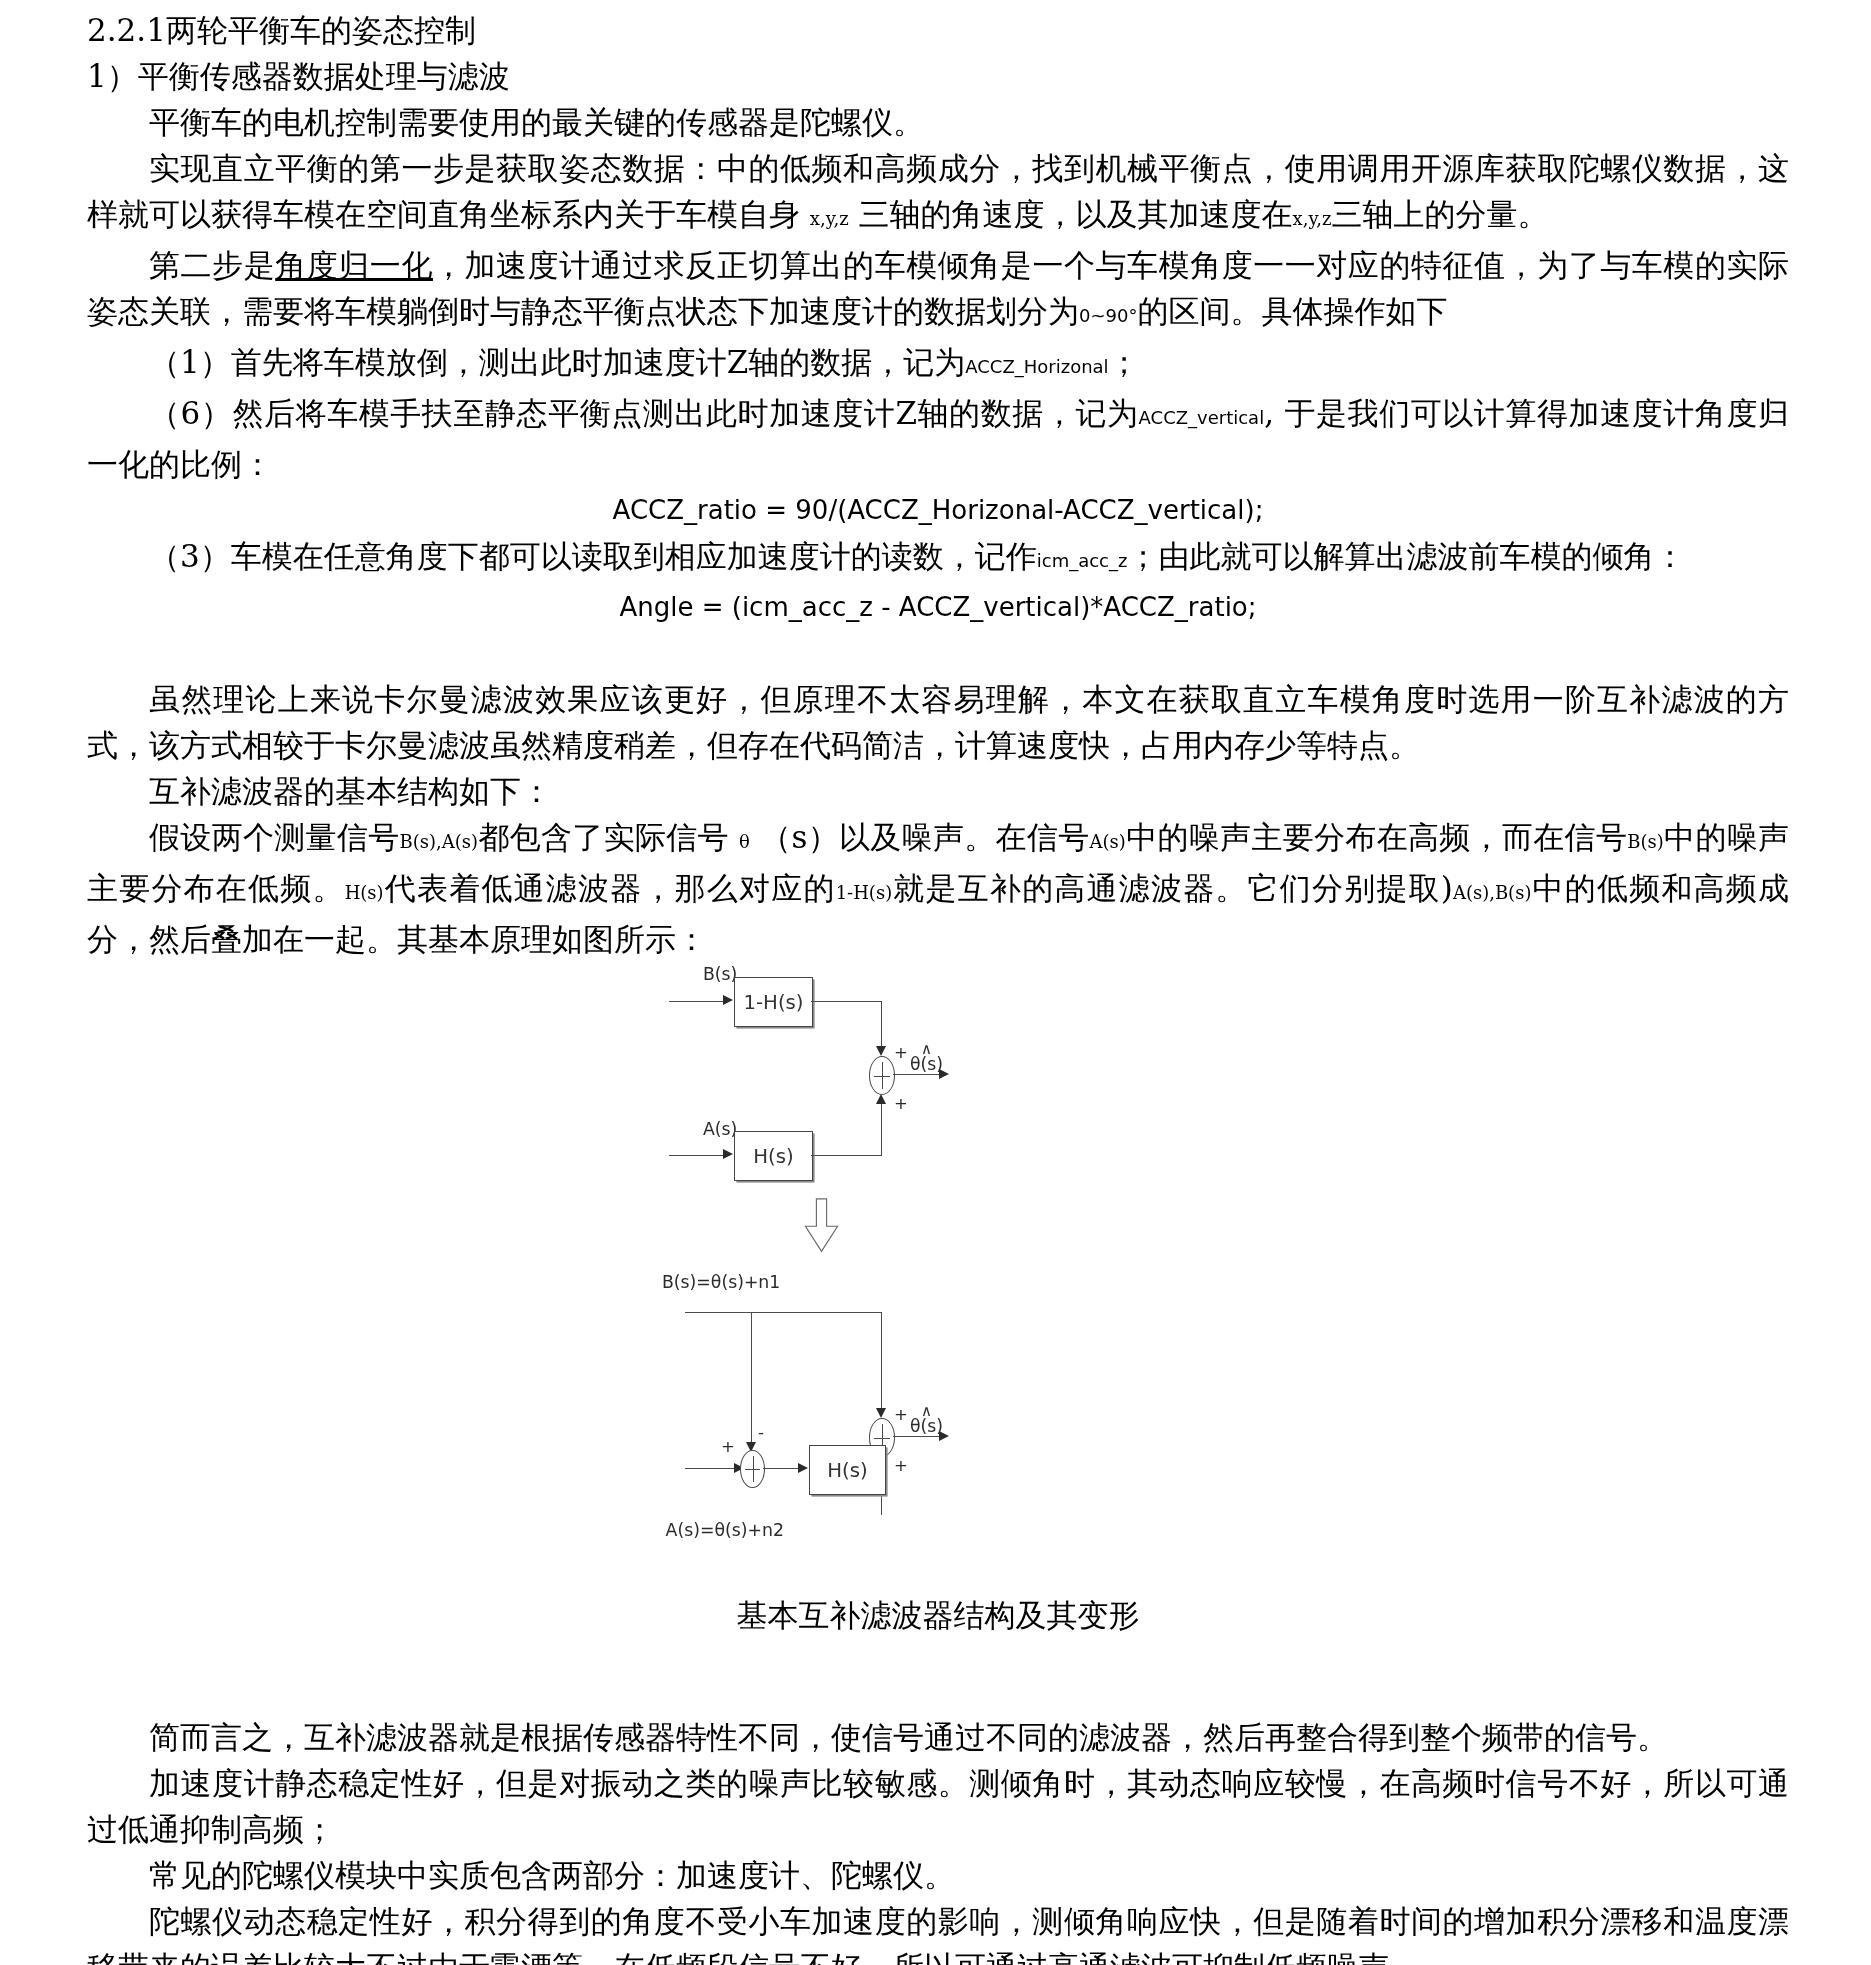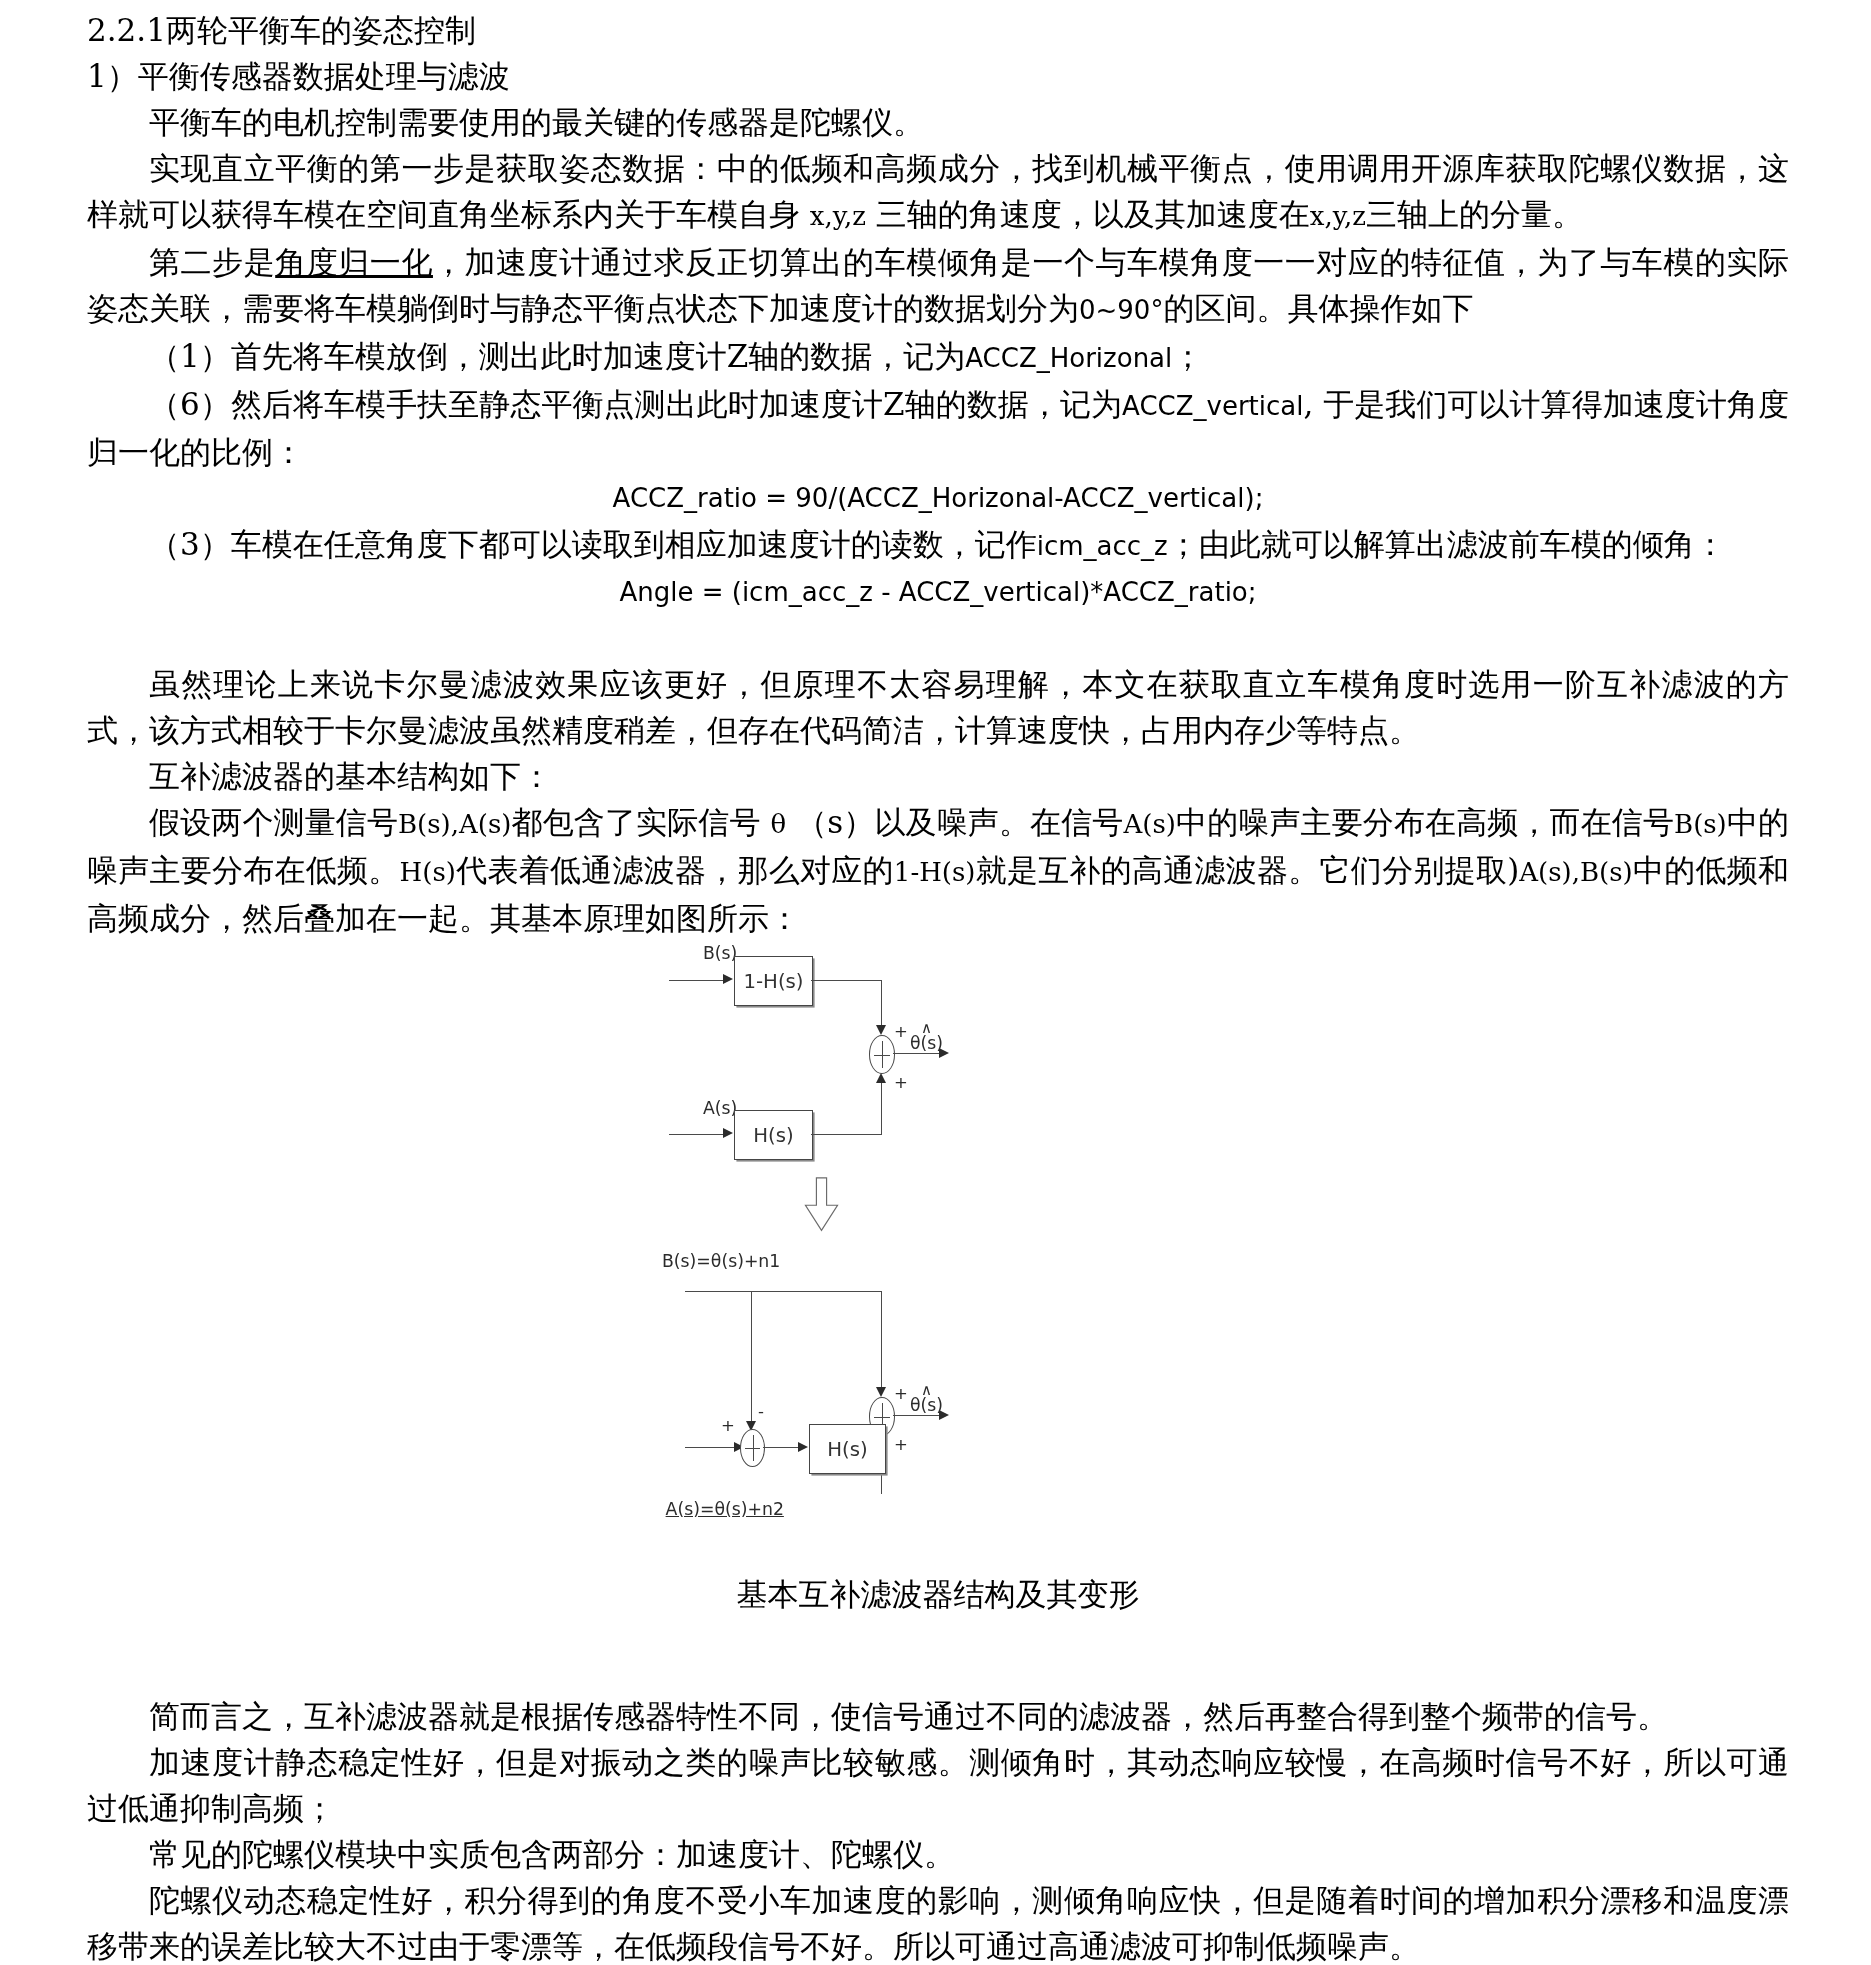--- a/index.html
+++ b/index.html
@@ -40,21 +40,21 @@
     letter-spacing: 0px;
     word-spacing: 0px;
   }
   .p.indent { text-indent: 62px; }
   .p.heading {
     font-size: 31px;
     line-height: 46px;
   }
   .latin {
     font-family: "DejaVu Sans", "Liberation Sans", sans-serif;
-    font-size: 26px;
+    font-size: 18px;
   }
   .latin-ser {
     font-family: "DejaVu Serif", "Liberation Serif", serif;
   }
   .formula {
     font-family: "DejaVu Sans", "Liberation Sans", sans-serif;
     font-size: 26px;
     line-height: 46px;
     text-align: center;
     margin: 0;
@@ -388,21 +388,21 @@
         <div class="hline" style="left:226px; top:553px; width:0px;"></div>
         <div class="hline" style="left:226px; top:553px; width:0px;"></div>
         <div class="hline" style="left:226px; top:506px; width:0px;"></div>
         <div class="hline" style="left:226px; top:553px; width:0px;"></div>
         <div class="hline" style="left:226px; top:506px; width:0px;"></div>
 
         <div class="hline" style="left:224px; top:553px; width:0px;"></div>
         <div class="hline" style="left:226px; top:553px; width:0px;"></div>
         <div class="hline" style="left:226px; top:552px; width:0px;"></div>
 
-        <div class="siglabel" style="left:8.6px; top:558px;text-decoration:underline;">A(s)=θ(s)+n2</div>
+        <div class="siglabel" style="left:8.6px; top:558px;">A(s)=θ(s)+n2</div>
       </div>
     </div>
 
     <p class="fig-caption">基本互补滤波器结构及其变形</p>
 
     <div class="gap-lg"></div>
 
     <p class="p indent">简而言之，互补滤波器就是根据传感器特性不同，使信号通过不同的滤波器，然后再整合得到整个频带的信号。</p>
     <p class="p indent">加速度计静态稳定性好，但是对振动之类的噪声比较敏感。测倾角时，其动态响应较慢，在高频时信号不好，所以可通过低通抑制高频；</p>
     <p class="p indent">常见的陀螺仪模块中实质包含两部分：加速度计、陀螺仪。</p>

